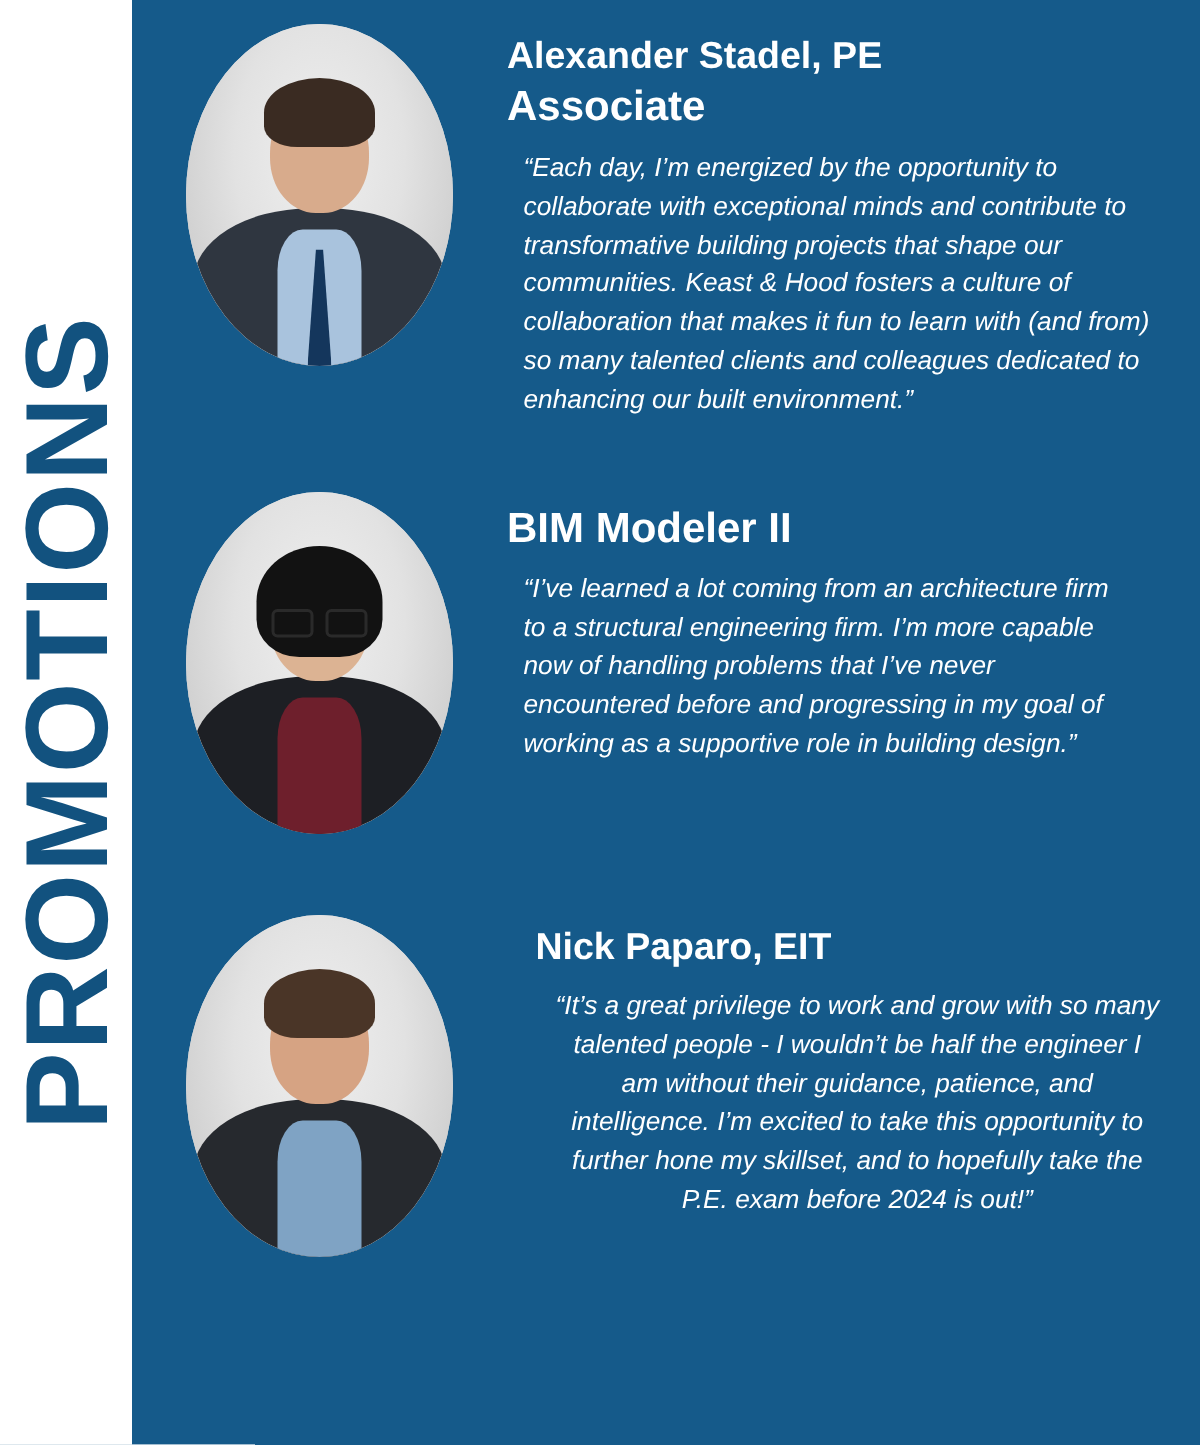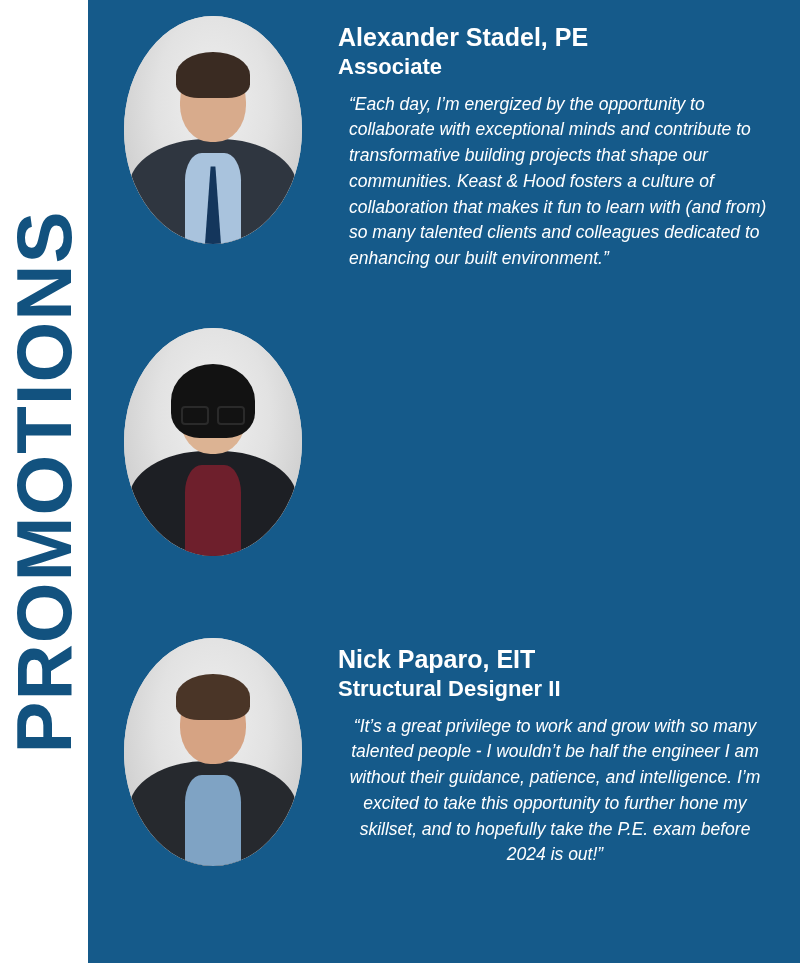--- a/index.html
+++ b/index.html
@@ -53,21 +53,21 @@
   }
   .entry {
     position: absolute;
     left: 0;
     width: 712px;
     display: flex;
     align-items: flex-start;
   }
   .entry-1 { top: 8px; }
   .entry-2 { top: 320px; }
-  .entry-3 { top: 630px; }
+  .entry-3 { top: 602px; gap: 19px; }
 
   .photo-wrap {
     flex: 0 0 250px;
     width: 250px;
     display: flex;
     justify-content: center;
     padding-top: 8px;
   }
   .photo {
     position: relative;
@@ -185,21 +185,21 @@
     font-family: "Liberation Sans", sans-serif;
     font-weight: bold;
     font-size: 25px;
     line-height: 1.25;
     margin: 0;
   }
   .title {
     color: #ffffff;
     font-family: "Liberation Sans", sans-serif;
     font-weight: bold;
-    font-size: 22px;
+    font-size: 28px;
     line-height: 1.25;
     margin: 0 0 8px 0;
   }
   .quote {
     color: #ffffff;
     font-family: "Liberation Sans", sans-serif;
     font-style: italic;
     font-size: 17.5px;
     line-height: 1.47;
     margin: 11px;
@@ -248,37 +248,38 @@
           <div class="person p2">
             <div class="body"></div>
             <div class="shirt"></div>
             <div class="head"></div>
             <div class="hair"></div>
             <div class="glasses"></div>
           </div>
         </div>
       </div>
       <div class="text-col">
+        <p class="title">BIM Modeler II</p>
+        <p class="quote">“I’ve learned a lot coming from an architecture firm to a structural engineering firm. I’m more capable now of handling problems that I’ve never encountered before and progressing in my goal of working as a supportive role in building design.”</p>
       </div>
     </div>
 
     <div class="entry entry-3">
       <div class="photo-wrap">
         <div class="photo">
           <div class="bg"></div>
           <div class="person p3">
             <div class="body"></div>
             <div class="shirt"></div>
             <div class="head"></div>
             <div class="hair"></div>
 
           </div>
         </div>
       </div>
       <div class="text-col">
         <p class="name">Nick Paparo, EIT</p>
-        <p class="title">Structural Designer II</p>
         <p class="quote">“It’s a great privilege to work and grow with so many talented people - I wouldn’t be half the engineer I am without their guidance, patience, and intelligence. I’m excited to take this opportunity to further hone my skillset, and to hopefully take the P.E. exam before 2024 is out!”</p>
       </div>
     </div>
 
   </div>
 </div>
 
 </body></html>

